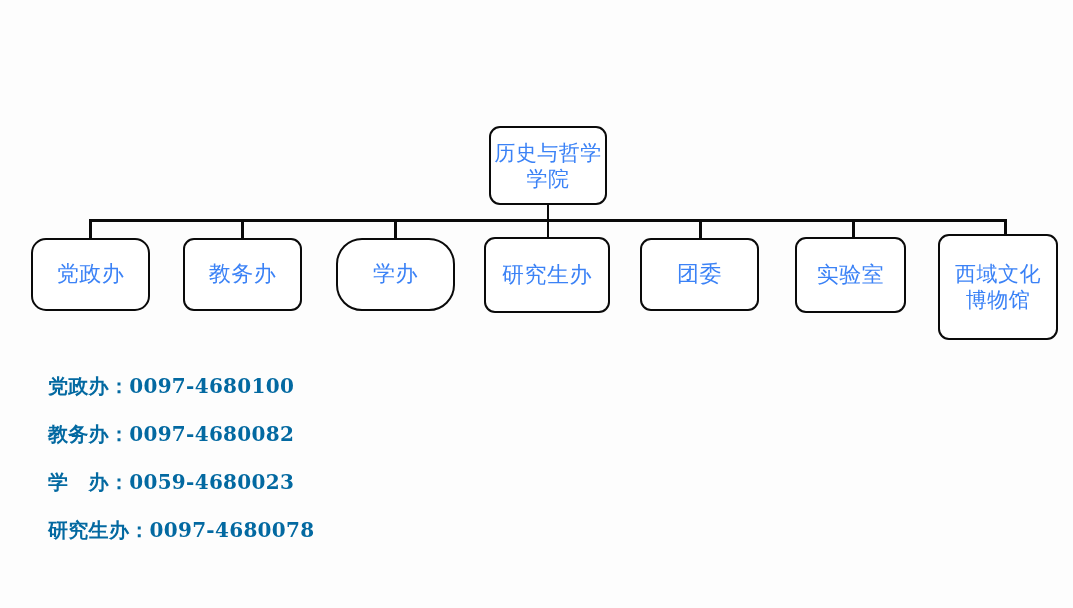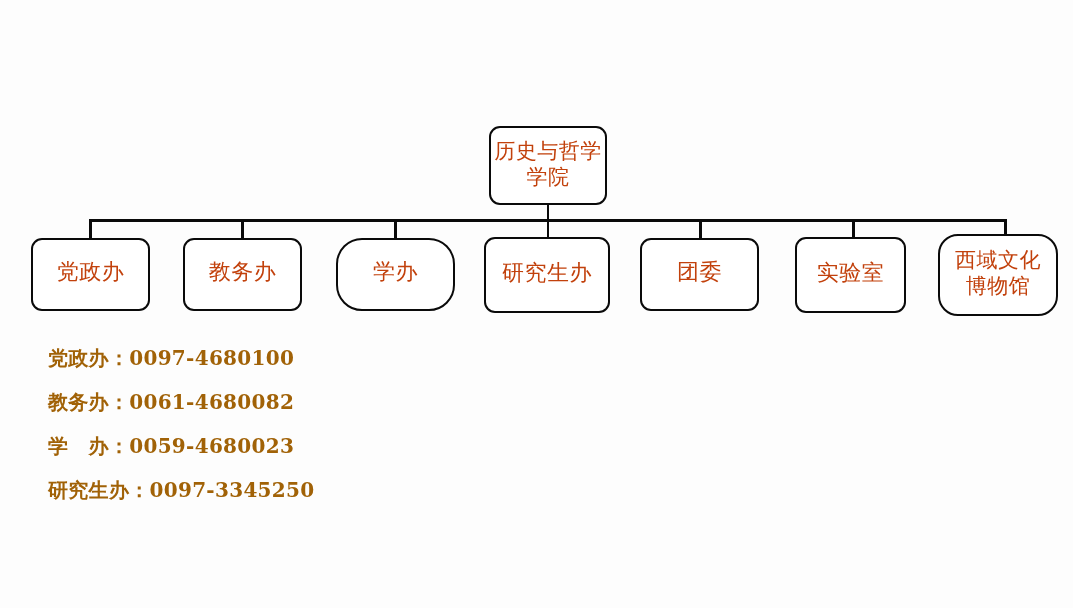--- a/index.html
+++ b/index.html
@@ -23,22 +23,22 @@
   .node {
     position: absolute;
     box-sizing: border-box;
     background: #ffffff;
     border: 2.6px solid #0a0a0a;
     border-radius: 11px;
     display: flex;
     align-items: center;
     justify-content: center;
     text-align: center;
-    color: #c2410c;
-    font-family: Liberation Mono, monospace;
+    color: #3b82f6;
+    font-family: Liberation Sans, sans-serif;
     font-weight: 400;
     line-height: 1.22;
     letter-spacing: 0.5px;
     white-space: pre-line;
     z-index: 3;
   }
   .node.root {
     left: 489px;
     top: 126px;
     width: 118px;
@@ -72,25 +72,26 @@
   #contacts {
     position: absolute;
     left: 48px;
     top: 348px;
     width: 520px;
   }
   .contact-row {
     font-family: "DejaVu Serif", "Liberation Serif", serif;
     font-weight: 700;
     font-size: 20px;
-    color: #a16207;
+    color: #0369a1;
     line-height: 1.0;
     margin-bottom: 24px;
     white-space: pre;
     letter-spacing: 0.3px;
+    margin-top: 28px;
   }
 </style>
 </head>
 <body>
 
 <div id="canvas">
 
   <div class="node root">
     <span>历史与哲学
 学院</span>
@@ -101,21 +102,21 @@
   <div class="line h" style="left:89px; top:219px; width:917px;"></div>
 
   <div class="line v" style="left:89px;    top:219px; height:20px;"></div>
   <div class="line v" style="left:241px;   top:219px; height:21px;"></div>
   <div class="line v" style="left:394px;   top:219px; height:21px;"></div>
   <div class="line v" style="left:546.5px; top:219px; height:19px;"></div>
   <div class="line v" style="left:699px;   top:219px; height:20px;"></div>
   <div class="line v" style="left:852px;   top:219px; height:19px;"></div>
   <div class="line v" style="left:1004px;  top:219px; height:17px;"></div>
 
-  <div class="node leaf" style="left:31px; width:119px;">
+  <div class="node leaf" style="left:31px; width:119px;border-radius:15px;">
     <span>党政办</span>
   </div>
 
   <div class="node leaf" style="left:183px; width:119px;justify-content:center;">
     <span>教务办</span>
   </div>
 
   <div class="node leaf" style="left:336px; width:119px;border-radius:26px;">
     <span>学办</span>
   </div>
@@ -125,25 +126,25 @@
   </div>
 
   <div class="node leaf tall" style="left:484px; width:126px;">
     <span>研究生办</span>
   </div>
 
   <div class="node leaf tall" style="left:795px; width:111px;">
     <span>实验室</span>
   </div>
 
-  <div class="node leaf tall two-line" style="left:938px; width:120px; top:234px; height:82px;border-radius:20px;">
+  <div class="node leaf tall two-line" style="left:938px; width:120px; top:234px; height:106px;">
     <span>西域文化
 博物馆</span>
   </div>
 
   <div id="contacts">
     <div class="contact-row">党政办：0097-4680100</div>
-    <div class="contact-row">教务办：0061-4680082</div>
+    <div class="contact-row">教务办：0097-4680082</div>
     <div class="contact-row">学　办：0059-4680023</div>
-    <div class="contact-row">研究生办：0097-3345250</div>
+    <div class="contact-row">研究生办：0097-4680078</div>
   </div>
 
 </div>
 
 </body></html>

